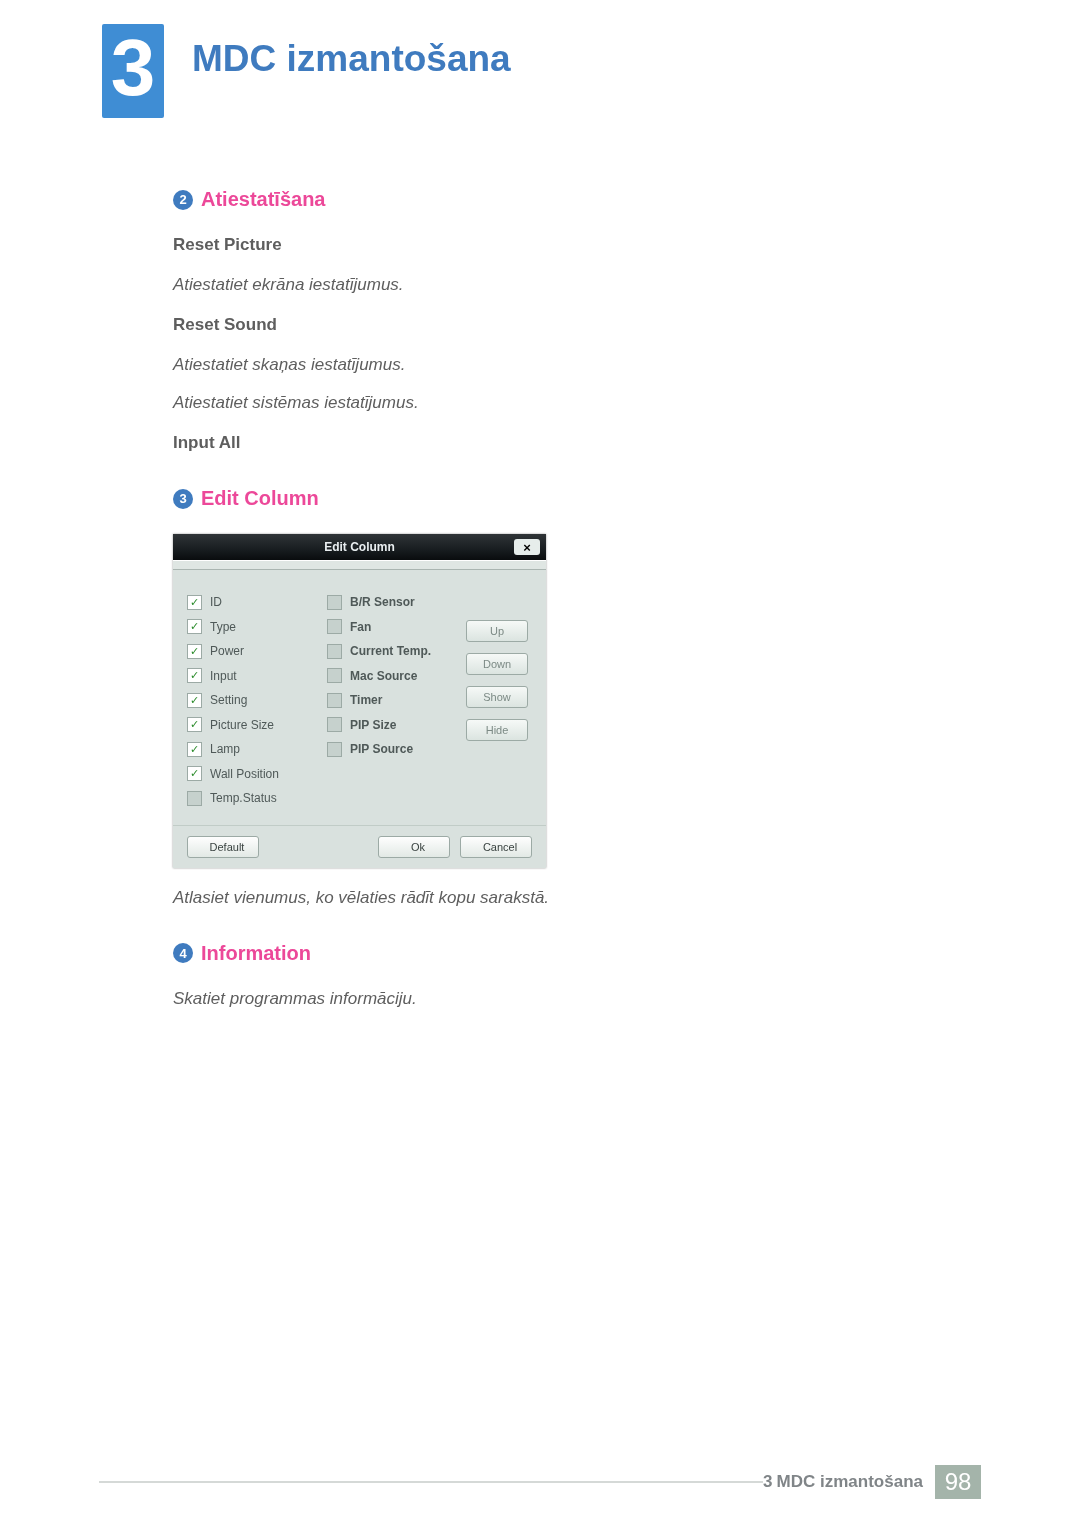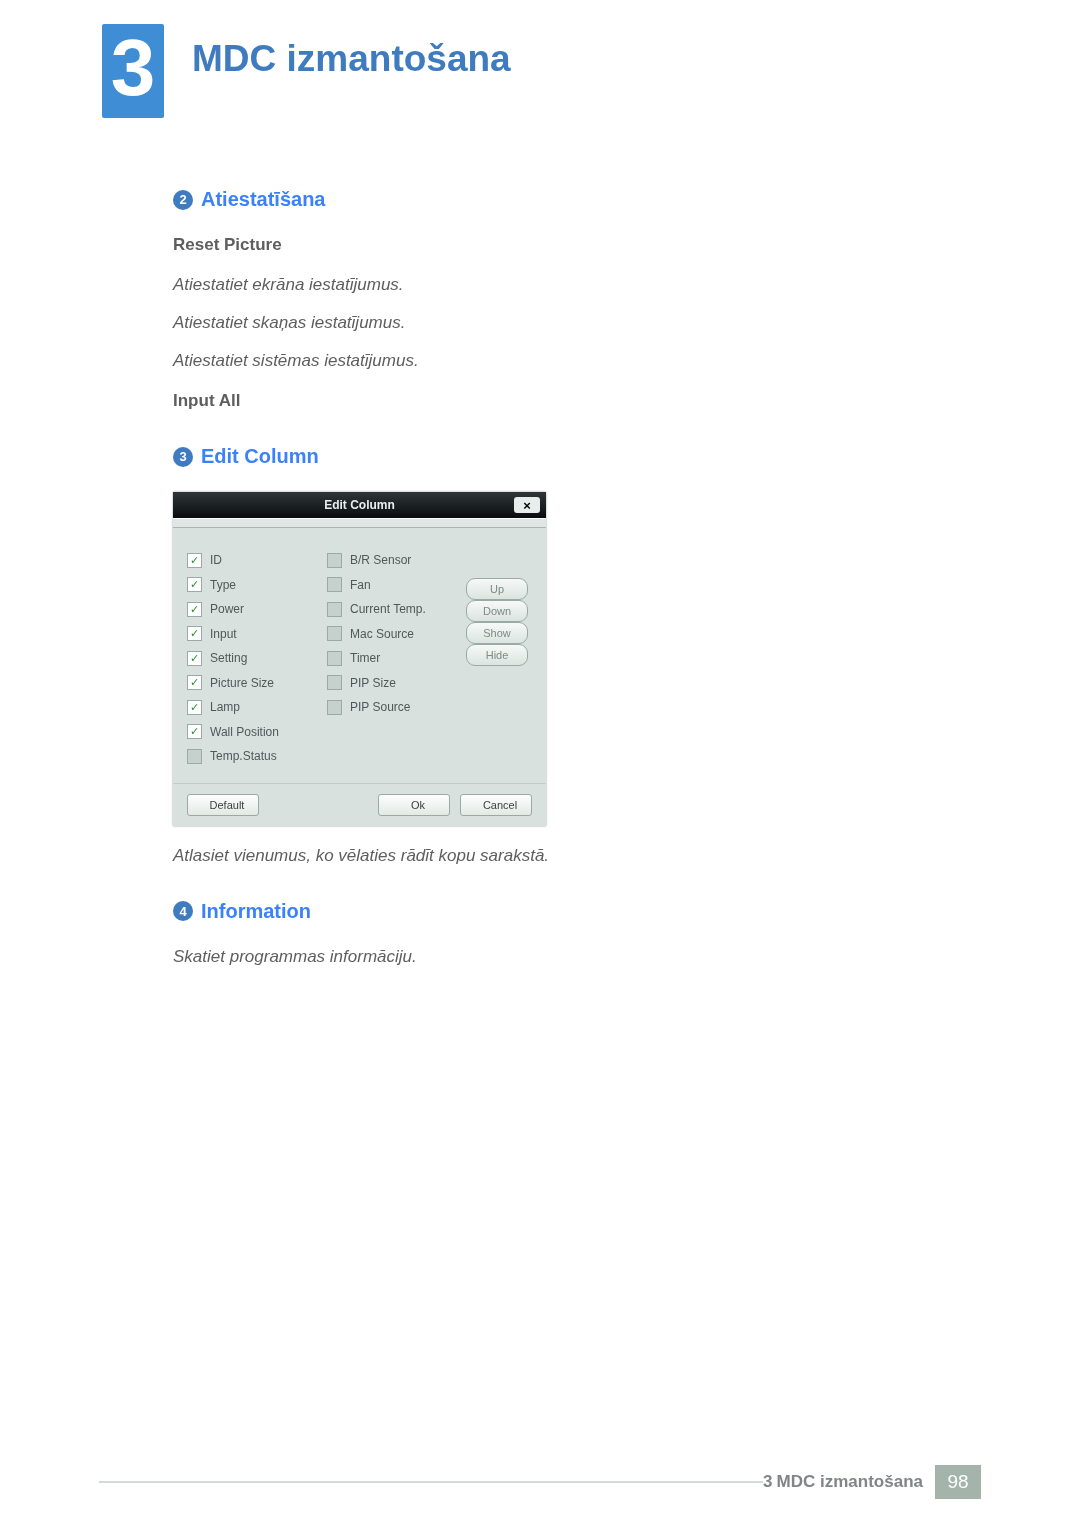--- a/index.html
+++ b/index.html
@@ -70,21 +70,21 @@
     background: #3f7bbf;
     color: #fff;
     font-size: 13px;
     font-weight: bold;
     display: inline-flex;
     align-items: center;
     justify-content: center;
     margin-right: 8px;
   }
   .sec-head-title {
-    color: #3b82f6;
+    color: #ec4899;
     font-size: 20px;
     font-weight: bold;
   }
 
   
   .subhead {
     font-size: 17px;
     color: #5e5e5e;
     font-weight: bold;
     margin: 20px 0;
@@ -141,21 +141,21 @@
   .dlg-body {
     background: #d9e1de;
     padding: 20px 14px 14px 14px;
   }
   .dlg-cols {
     display: flex;
     gap: 12px;
   }
   .col { flex: 0 0 auto; }
   .col-chk1 { width: 128px; }
-  .col-chk2 { width: 120px; }
+  .col-chk2 { width: 120px; font-weight: bold; }
   .col-btns { width: 66px; margin-left: auto; padding-top: 30px; }
   .chk-item {
     display: flex;
     align-items: center;
     height: 24.5px;
     color: #4f5958;
     font-size: 12px;
   }
   .chk-box {
     width: 13px;
@@ -173,27 +173,27 @@
   .chk-mark {
     color: #2a8b2a;
     font-size: 11px;
     line-height: 1;
   }
   .mini-btn {
     width: 60px;
     height: 20px;
     background: linear-gradient(to bottom, #f6f9f7, #dbe4e0);
     border: 1px solid #9caaa5;
-    border-radius: 9px;
+    border-radius: 3px;
     color: #7c8a85;
     font-size: 11px;
     display: flex;
     align-items: center;
     justify-content: center;
-    margin-bottom: 0;
+    margin-bottom: 11px;
   }
   .dlg-footer {
     background: #d9e1de;
     border-top: 1px solid #c1ccc7;
     padding: 10px 14px;
     display: flex;
     align-items: center;
   }
   .dlg-btn {
     width: 62px;
@@ -236,21 +236,21 @@
     color: #808588;
     font-size: 17px;
     font-weight: bold;
     margin-right: 4px;
   }
   .footer-pagebox {
     width: 46px;
     height: 34px;
     background: #a4b4aa;
     color: #ffffff;
-    font-size: 19px;
+    font-size: 24px;
     display: flex;
     align-items: center;
     justify-content: center;
   }
 </style>
 </head>
 <body>
 
 <div class="page">
 
@@ -262,20 +262,21 @@
   <div class="content">
 
     <div class="sec-head">
       <span class="num-circle">2</span>
       <span class="sec-head-title">Atiestatīšana</span>
     </div>
 
     <div class="subhead">Reset Picture</div>
     <div class="para">Atiestatiet ekrāna iestatījumus.</div>
 
+    <div class="subhead">Reset Sound</div>
     <div class="para">Atiestatiet skaņas iestatījumus.</div>
 
     <div class="para">Atiestatiet sistēmas iestatījumus.</div>
 
     <div class="subhead">Input All</div>
 
     <div class="sec-head">
       <span class="num-circle">3</span>
       <span class="sec-head-title">Edit Column</span>
     </div>

